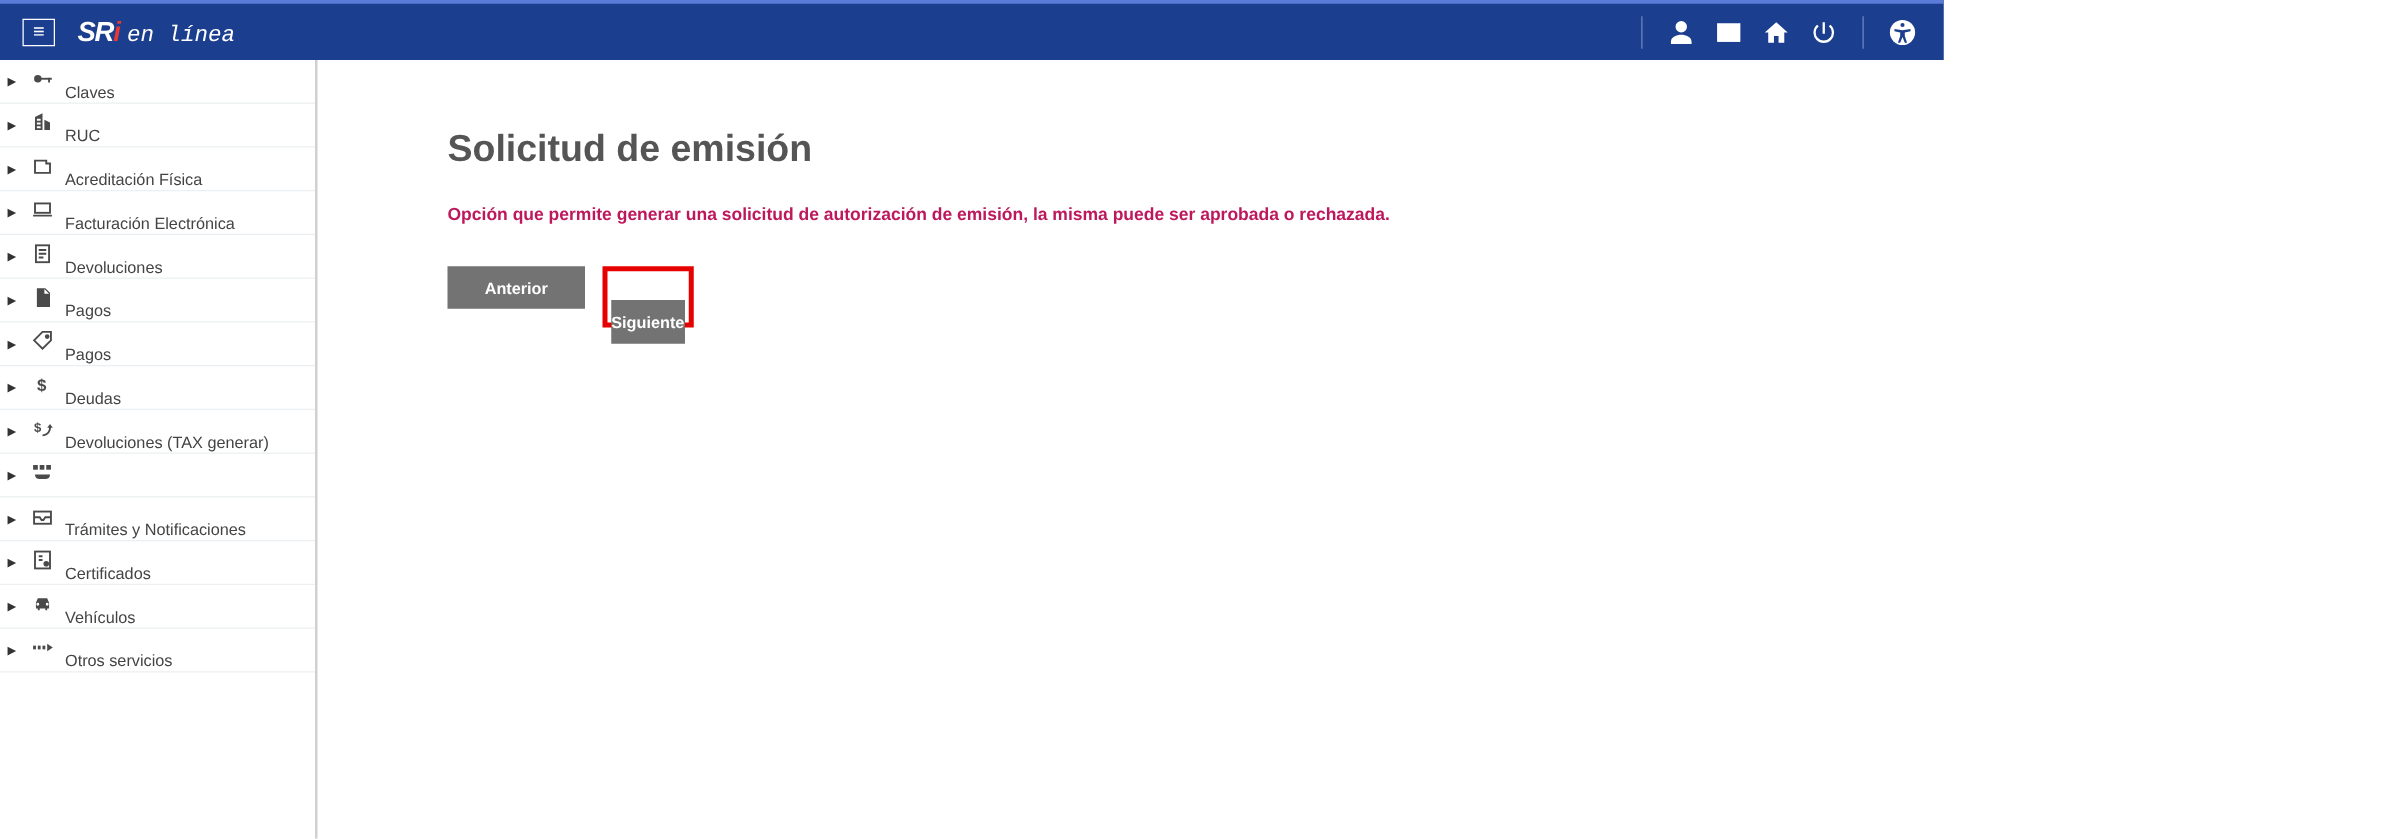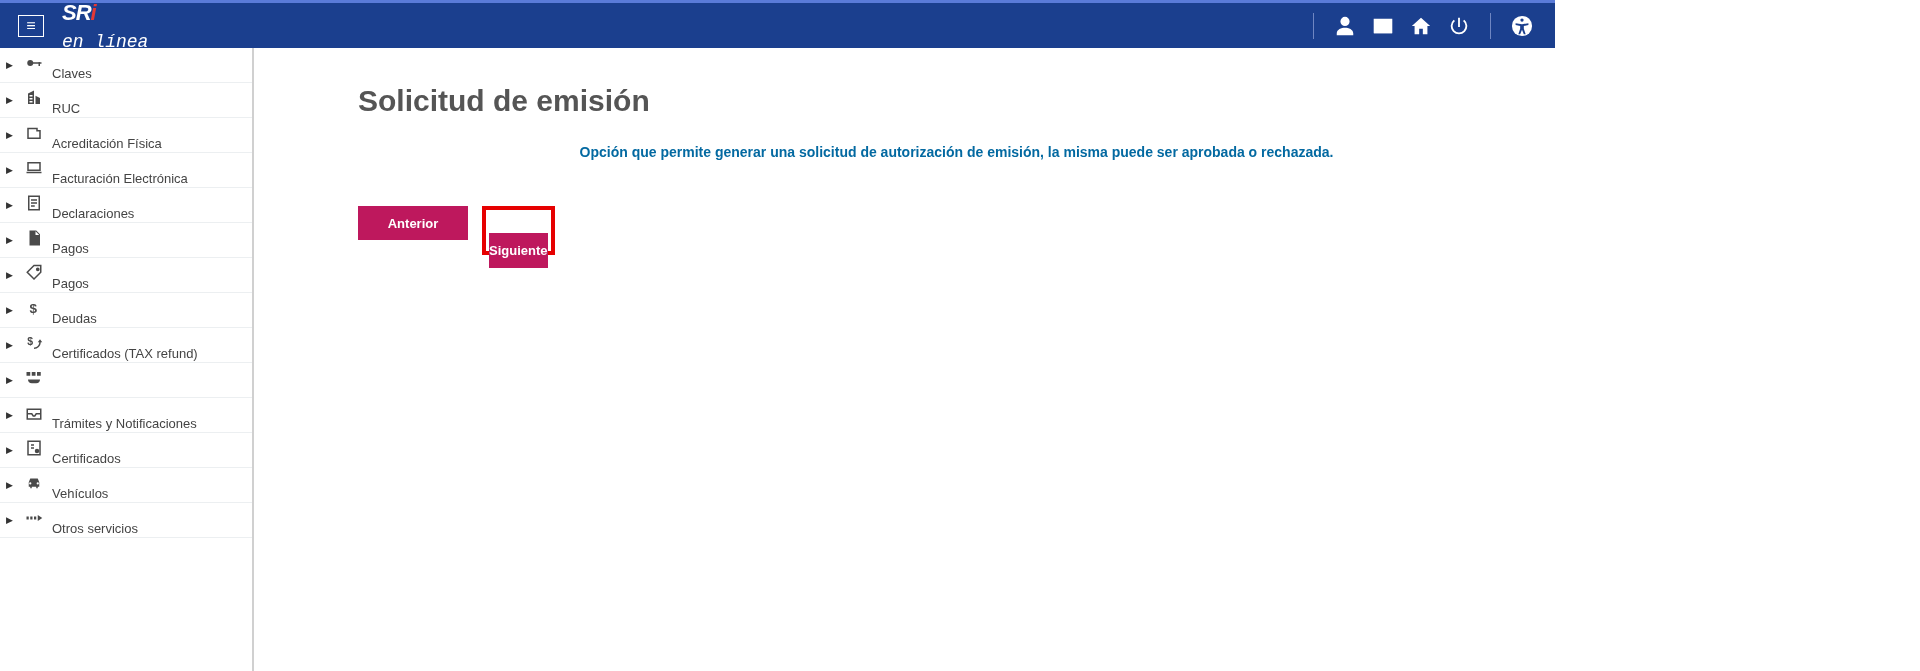--- a/index.html
+++ b/index.html
@@ -30,21 +30,21 @@
       color: #fff; font-size: 16px;
       cursor: pointer;
     }
     .logo {
       font-family: "Arial Black", Arial, sans-serif;
       font-style: italic;
       font-weight: 900;
       font-size: 22px;
       color: #fff;
       letter-spacing: -1px;
-      display: flex; align-items: baseline; gap: 6px; flex-direction: column;
+      display: flex; align-items: baseline; gap: 6px;
     }
     .logo .i-accent { color: #e53935; font-style: italic; }
     .logo .sub {
       font-family: Liberation Mono, monospace;
       font-weight: normal;
       font-size: 18px;
       letter-spacing: 0;
     }
 
     .topbar-right { display: flex; align-items: center; }
@@ -92,39 +92,38 @@
       width: 24px;
       text-align: center;
       font-size: 16px;
       color: #4a4a4a;
     }
     .side-label { flex: 1; margin-top: 16px; }
 
     
     .main {
       flex: 1;
-      padding: 36px 0 0 104px;
+      padding: 55px 0 0 104px;
     }
     .page-title {
       font-size: 30px;
       font-weight: 700;
       color: #555;
       margin-bottom: 26px;
     }
     .page-desc {
       font-size: 14px;
       font-weight: 700;
-      color: #0369a1;
-      margin-bottom: 46px;
-      text-align: center;
+      color: #be185d;
+      margin-bottom: 34px;
     }
 
     .btn-row { display: flex; gap: 14px; }
     .btn {
-      background: #be185d;
+      background: #737373;
       color: #fff;
       font-weight: 700;
       font-size: 13px;
       border: none;
       width: 110px;
       height: 34px;
       cursor: pointer;
     }
     .btn-highlight {
       border: 4px solid #e60000;
@@ -233,21 +232,21 @@
     </div>
 
     <div class="side-item">
       <span class="side-caret">▶</span>
       <span class="side-icon">
         <svg width="18" height="18" viewBox="0 0 24 24" fill="none" stroke="#4a4a4a" stroke-width="2">
             <rect x="5" y="3" width="14" height="18"></rect>
             <path d="M8 8h8M8 12h8M8 16h5"></path>
           </svg>
       </span>
-      <span class="side-label">Declaraciones</span>
+      <span class="side-label">Devoluciones</span>
     </div>
 
     <div class="side-item">
       <span class="side-caret">▶</span>
       <span class="side-icon">
         <svg width="18" height="18" viewBox="0 0 24 24" fill="#4a4a4a">
             <path d="M6 2h9l5 5v15H6V2zm8 1v5h5"></path>
           </svg>
       </span>
       <span class="side-label">Pagos</span>
@@ -275,21 +274,21 @@
     </div>
 
     <div class="side-item">
       <span class="side-caret">▶</span>
       <span class="side-icon">
         <svg width="18" height="18" viewBox="0 0 24 24" fill="#4a4a4a">
             <text x="3" y="15" font-size="14" font-weight="bold">$</text>
             <path d="M12 18c4 0 7-3 7-7h-2l3-4 3 4h-2c0 5-4 9-9 9v-2z"></path>
           </svg>
       </span>
-      <span class="side-label">Certificados (TAX refund)</span>
+      <span class="side-label">Devoluciones (TAX generar)</span>
     </div>
 
     <div class="side-item">
       <span class="side-caret">▶</span>
       <span class="side-icon">
         <svg width="20" height="18" viewBox="0 0 24 24" fill="#4a4a4a">
             <rect x="2" y="4" width="5" height="5"></rect>
             <rect x="9" y="4" width="5" height="5"></rect>
             <rect x="16" y="4" width="5" height="5"></rect>
             <path d="M4 14h16c0 3-2 5-5 5H9c-3 0-5-2-5-5z"></path>

